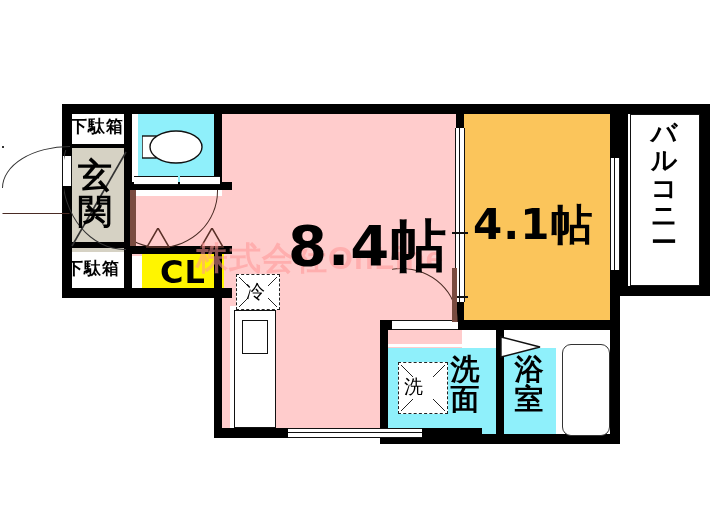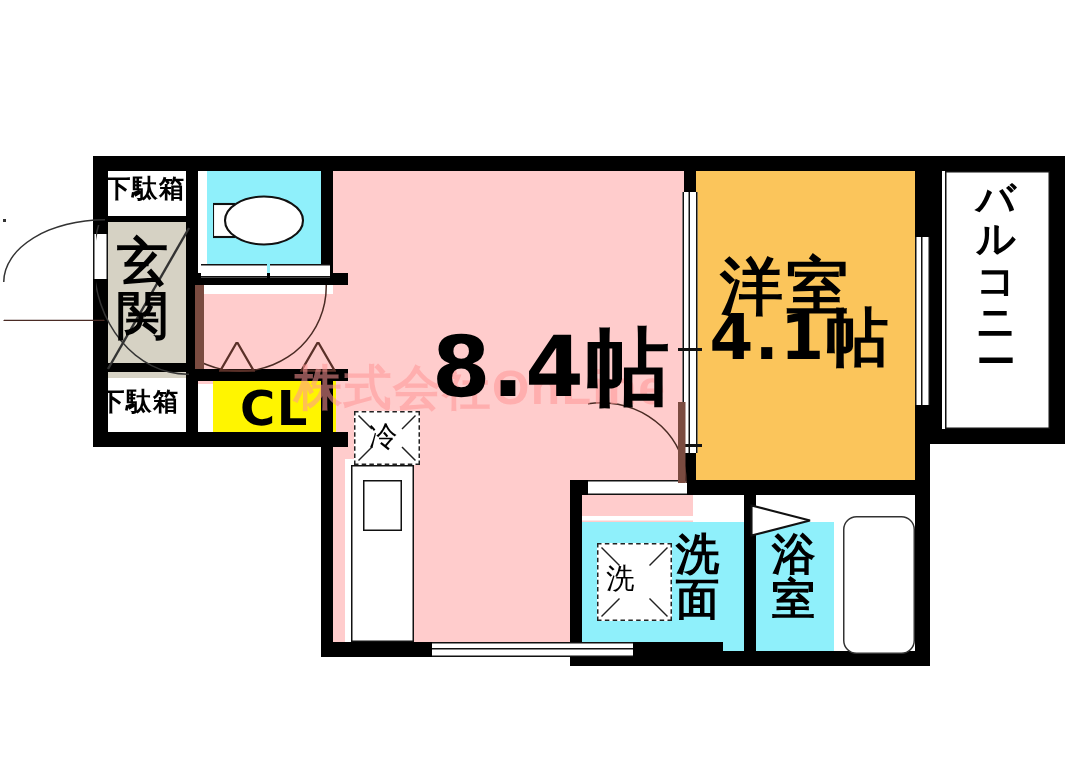--- a/index.html
+++ b/index.html
@@ -213,21 +213,20 @@
       <polygon points="12,0 23,19 1,19" fill="none" stroke="#5a3028" stroke-width="1.5"></polygon>
     </svg>
   </div>
 
   <div style="position:absolute;left:388px;top:344px;width:108px;height:3px;background:#ffffff;"></div>
 
   <div id="wm">株式会社OnLine</div>
 
   <div class="label fit" style="left:288px;top:218px;font-size:56px;font-weight:bold;letter-spacing:1px;">8.4帖</div>
 
-  <div class="label fit" style="left:480px;top:170px;font-size:42px;font-weight:bold;letter-spacing:2px;">洋室</div>
   <div class="label fit" style="left:473px;top:204px;font-size:42px;font-weight:bold;letter-spacing:1px;">4.1帖</div>
 
   <div class="label fit" style="left:160px;top:256px;font-size:32px;font-weight:bold;letter-spacing:1px;">CL</div>
 
   <div class="vlabel fit" style="left:74px;top:158px;width:42px;font-size:34px;font-weight:bold;">
       <div>玄</div>
       <div>関</div>
     </div>
 
   <div class="label fit" style="left:70px;top:118px;font-size:17px;font-weight:bold;letter-spacing:1px;">下駄箱</div>

